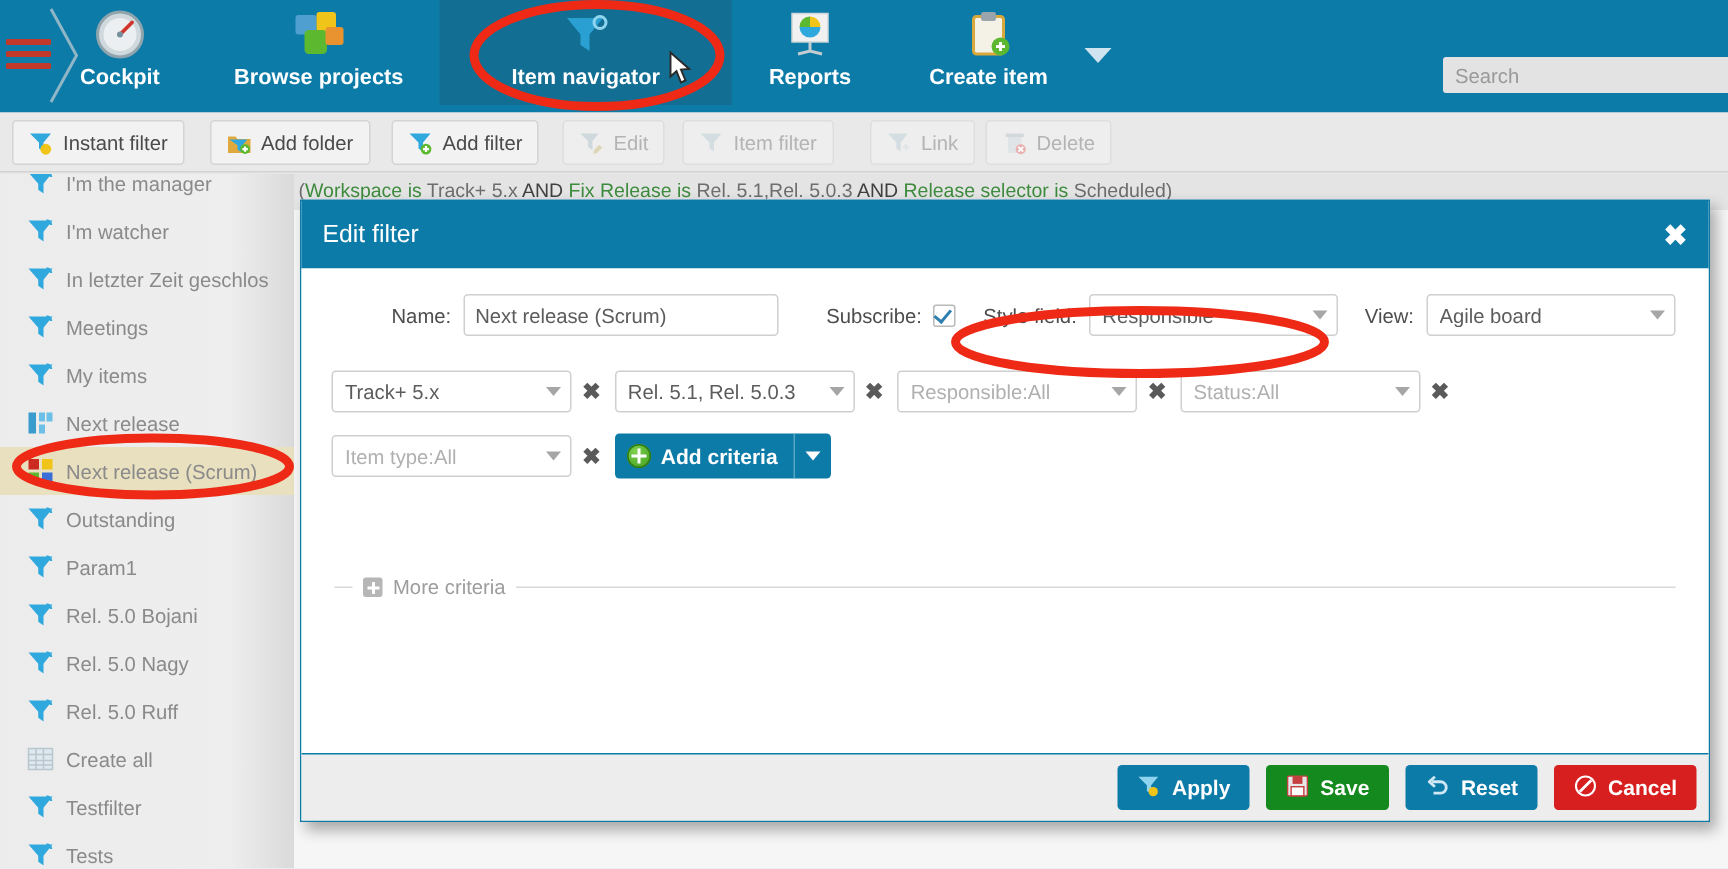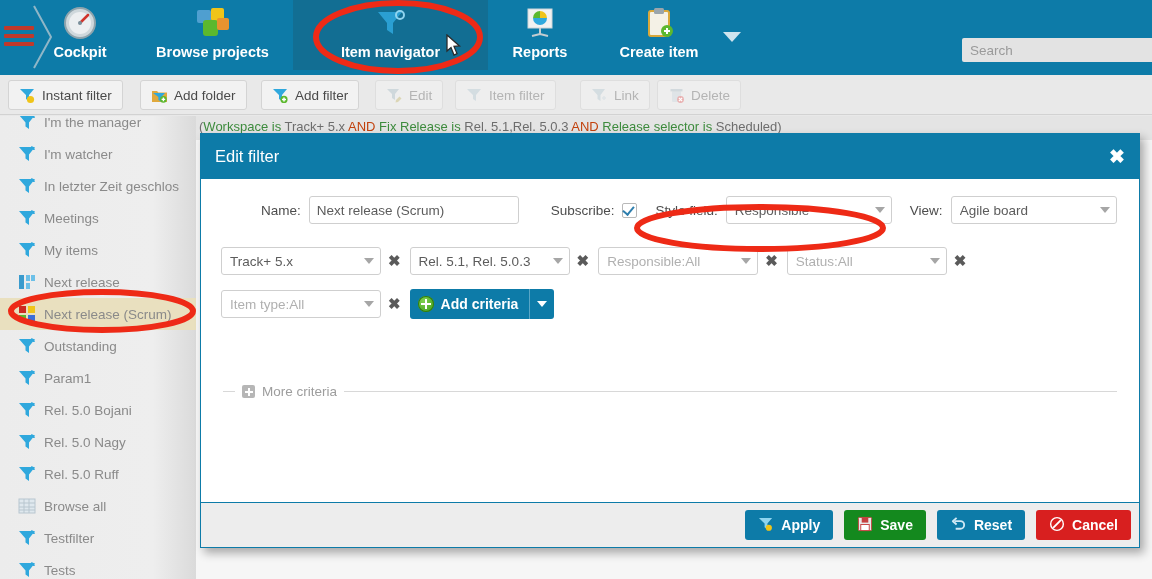--- a/index.html
+++ b/index.html
@@ -93,21 +93,21 @@
   .sbitem .sico { position: absolute; margin-left: -26px; width: 18px; height: 18px; }
   .sbitem .slbl { display: block; }
 
   
   .exprbar {
     position: absolute; left: 196px; top: 116px; width: 956px; height: 24px;
     background: #e4e4e4; font-size: 13px; padding: 3px 0 0 3px;
     white-space: nowrap; color: #6d6d6d;
   }
   .exprbar .g { color: #3d8b3d; }
-  .exprbar .b { color: #c2410c; }
+  .exprbar .b { color: #404040; }
   .exprbar .n { color: #6d6d6d; }
 
   
   .content {
     position: absolute; left: 196px; top: 140px; width: 956px; height: 439px;
     background: #f6f6f6;
   }
 
   
   .dialog {
@@ -480,21 +480,21 @@
               <path d="M1 2 L17 2 L11 9.5 L11 16 L7.5 13.5 L7.5 9.5 Z" fill="#2fa8dd"></path>
               <path d="M13 2 a3 3 0 0 1 3 3" fill="none" stroke="#2fa8dd" stroke-width="1.6"></path>
             </svg></span>
           <span class="slbl">Rel. 5.0 Ruff</span>
         </div>
         <div class="sbitem" style="position: relative;">
           <span class="sico"><svg width="18" height="18" viewBox="0 0 18 18">
               <rect x="1" y="2" width="16" height="14" fill="#dfe8ee" stroke="#b8c6cf"></rect>
               <path d="M1 6 H17 M1 10 H17 M1 13 H17 M6 2 V16 M11 2 V16" stroke="#b8c6cf" stroke-width="1"></path>
             </svg></span>
-          <span class="slbl">Browse all</span>
+          <span class="slbl">Create all</span>
         </div>
         <div class="sbitem" style="position: relative;">
           <span class="sico"><svg width="18" height="18" viewBox="0 0 18 18">
               <path d="M1 2 L17 2 L11 9.5 L11 16 L7.5 13.5 L7.5 9.5 Z" fill="#2fa8dd"></path>
               <path d="M13 2 a3 3 0 0 1 3 3" fill="none" stroke="#2fa8dd" stroke-width="1.6"></path>
             </svg></span>
           <span class="slbl">Testfilter</span>
         </div>
         <div class="sbitem" style="position: relative;">
           <span class="sico"><svg width="18" height="18" viewBox="0 0 18 18">

